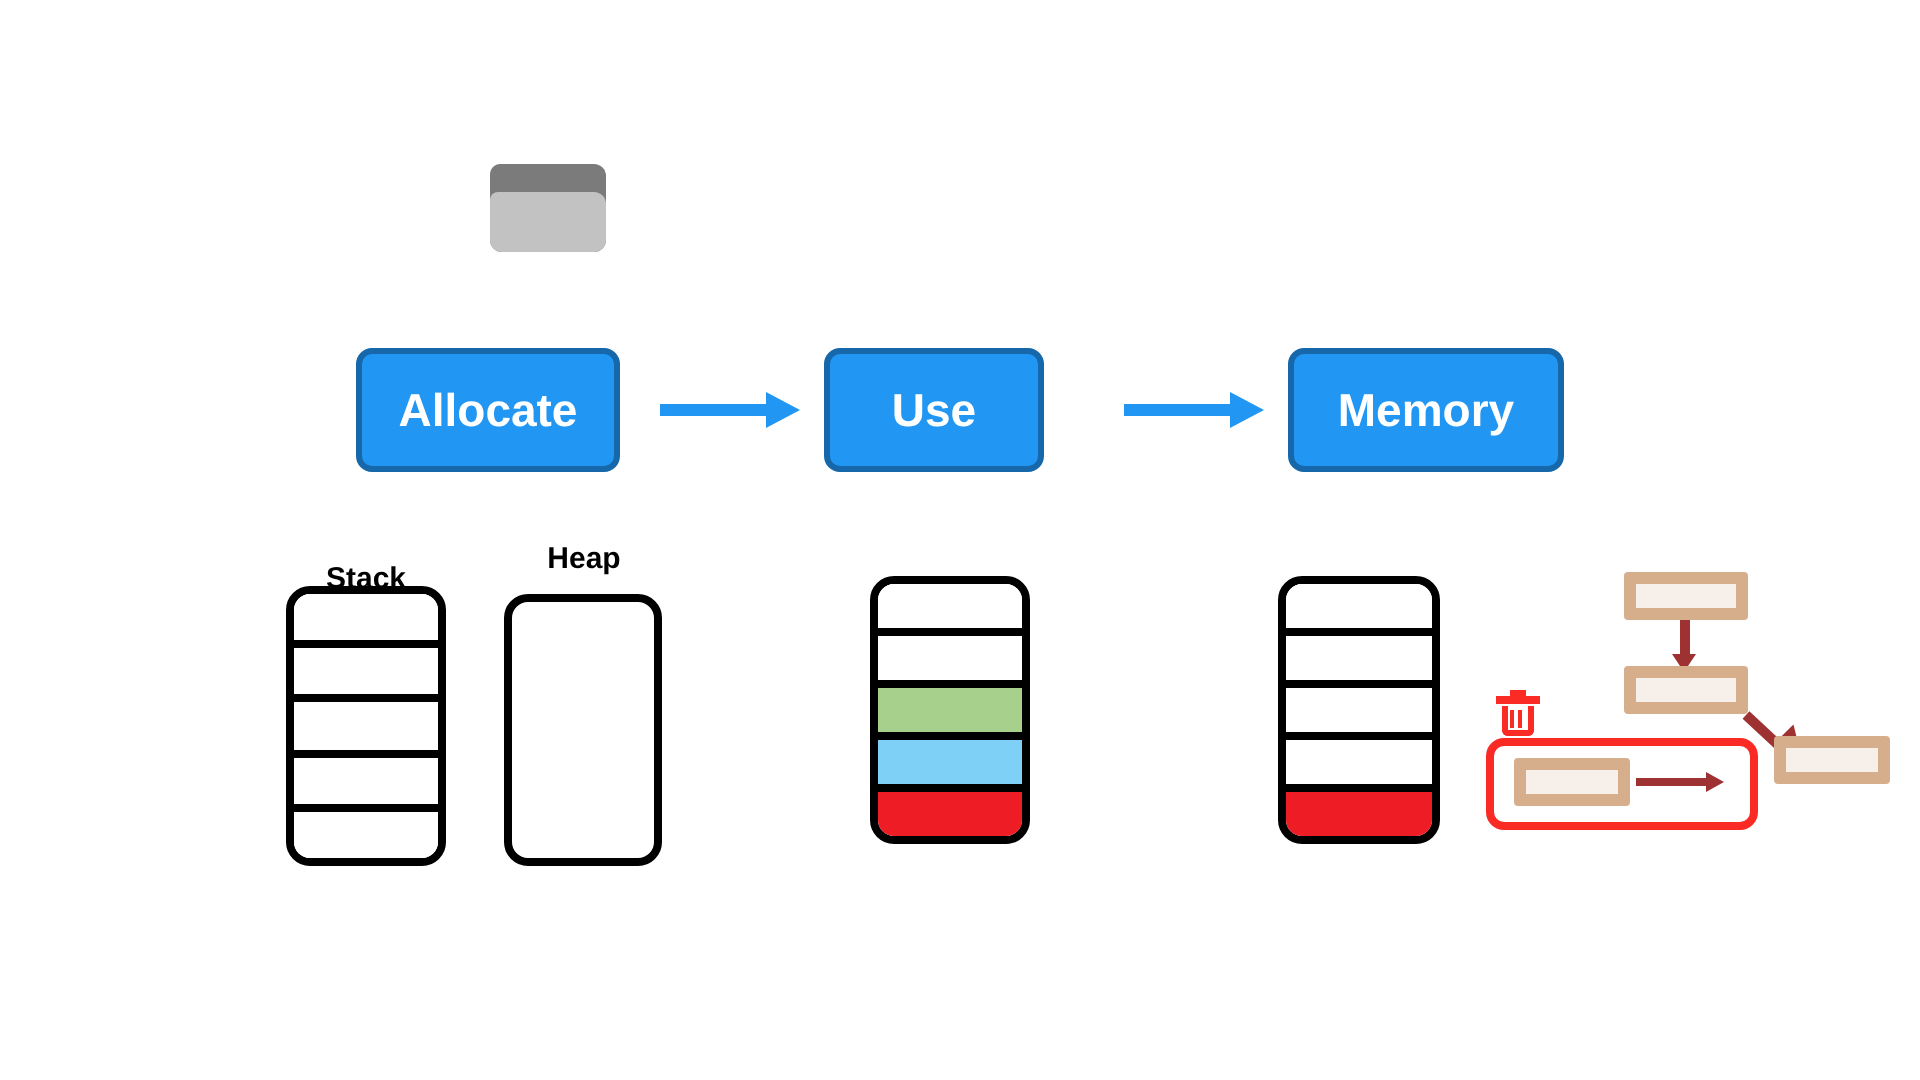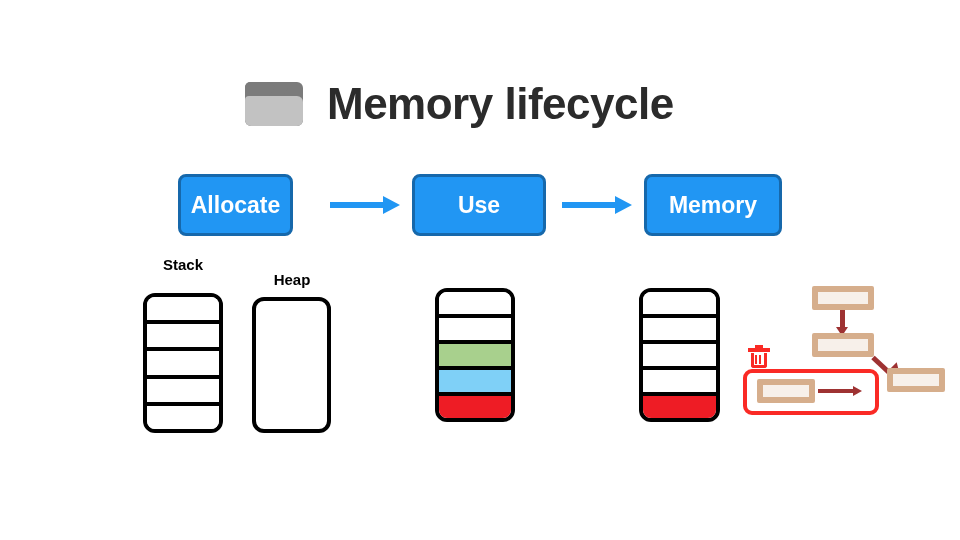--- a/index.html
+++ b/index.html
@@ -95,22 +95,22 @@
     border-radius: 8px;
     color: #ffffff;
     font-size: 23px;
     font-weight: 700;
     display: flex;
     align-items: center;
     justify-content: center;
     box-sizing: border-box;
     white-space: nowrap;
   }
-  #btn-allocate { left: 178px; width: 115px; }
-  #btn-use      { left: 412px; width: 134px; }
+  #btn-allocate { left: 178px; width: 132px; }
+  #btn-use      { left: 412px; width: 110px; }
   #btn-release  { left: 644px; width: 138px; }
 
   .flow-arrow {
     position: absolute;
     top: 22px;
     height: 18px;
   }
   #arrow-1 { left: 330px; width: 70px; }
   #arrow-2 { left: 562px; width: 70px; }
   .flow-arrow .shaft {
@@ -134,21 +134,21 @@
 
   
   .mem-label {
     position: absolute;
     font-size: 15px;
     font-weight: 700;
     color: #000000;
     text-align: center;
     white-space: nowrap;
   }
-  #label-stack { left: 143px; top: 256px; width: 80px; }
+  #label-stack { left: 143px; top: 281px; width: 80px; }
   #label-heap  { left: 252px; top: 271px; width: 80px; }
 
   .stack-box {
     position: absolute;
     box-sizing: border-box;
     border: 4px solid #000000;
     border-radius: 12px;
     background: #ffffff;
     overflow: hidden;
     display: flex;
@@ -290,21 +290,20 @@
 <body>
 
 <div class="canvas">
 
   <div class="title-row">
     <div class="folder-icon">
       <div class="back"></div>
       <div class="tab"></div>
       <div class="front"></div>
     </div>
-    <div class="page-title">Memory lifecycle</div>
   </div>
 
   <div class="flow">
     <div class="flow-btn" id="btn-allocate">Allocate</div>
 
     <div class="flow-arrow" id="arrow-1">
       <div class="shaft"></div>
       <div class="head"></div>
     </div>
 

